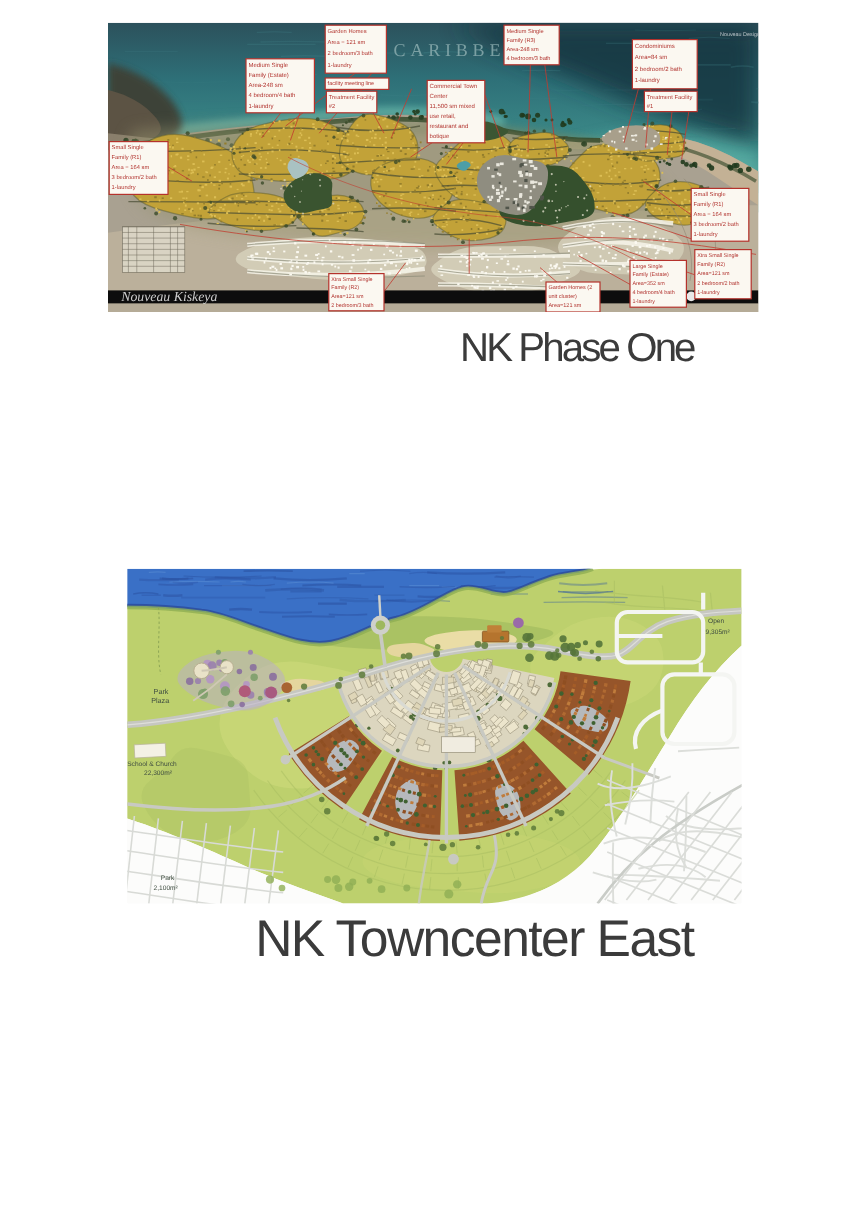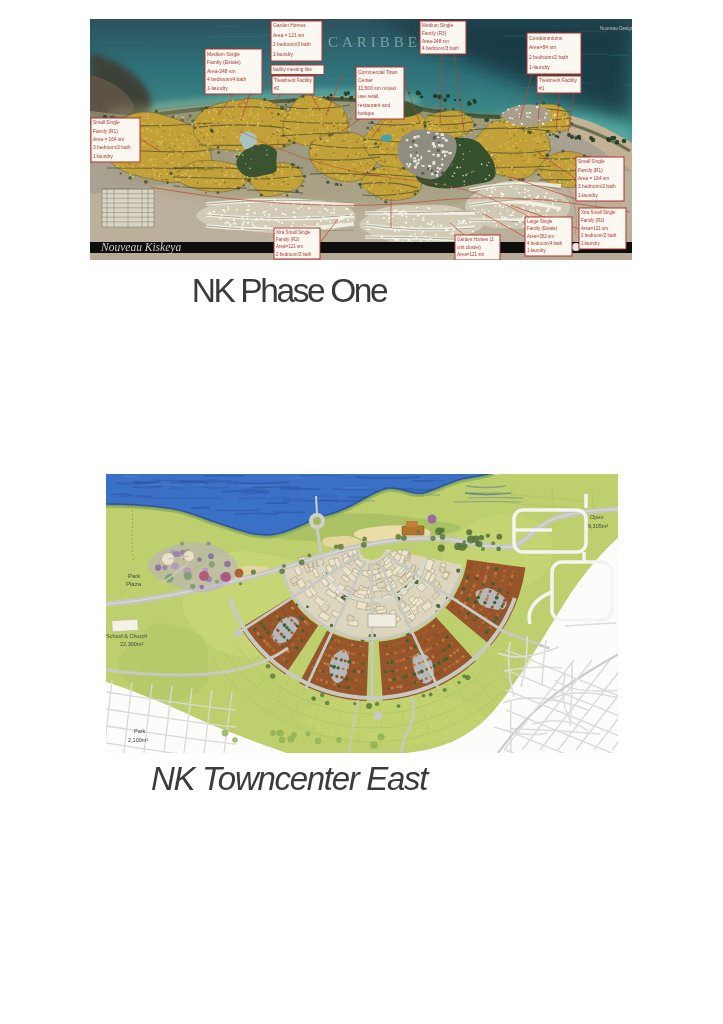--- a/index.html
+++ b/index.html
@@ -1,16 +1,16 @@
 <!DOCTYPE html>
 <html><head><meta charset="utf-8">
 <style>
 html,body{margin:0;padding:0;background:#ffffff;width:723px;height:1024px;overflow:hidden;}
 body{font-family:"Liberation Sans",sans-serif;position:relative;}
-.cap{position:absolute;width:578px;text-align:center;color:#3b3b3b;font-size:32px;line-height:1;}
+.cap{position:absolute;width:578px;text-align:right;color:#3b3b3b;font-size:32px;line-height:1;}
 </style></head>
 <body>
 
 <div style="position:absolute;left:90px;top:19px;width:542px;height:241px;"><svg width="542" height="241" viewBox="0 0 542 241" font-family="Liberation Sans,sans-serif">
 <defs>
 <linearGradient id="oc1" x1="0" y1="0" x2="0" y2="1">
 <stop offset="0" stop-color="#2c515c"></stop>
           <stop offset="0.3" stop-color="#2e7078"></stop>
           <stop offset="0.7" stop-color="#3f908c"></stop>
           <stop offset="1" stop-color="#60af9f"></stop>
@@ -2780,12 +2780,12 @@
 <rect x="6" y="146" width="26" height="11" fill="#f4f1e5" stroke="#b9b49c" stroke-width="0.6" transform="rotate(-3 19 151)"></rect>
 <text x="0" y="164" font-size="5.5" fill="#3f4d40">School &amp; Church</text>
 <text x="14" y="172" font-size="5.5" fill="#3f4d40">22,300m²</text>
 <text x="28" y="259" font-size="5.5" fill="#3f4d40">Park</text>
 <text x="22" y="268" font-size="5.5" fill="#3f4d40">2,100m²</text>
 <text x="484" y="45" font-size="5.5" fill="#3f4d40">Open</text>
 <text x="482" y="54" font-size="5.5" fill="#3f4d40">9,305m²</text>
 <path d="M26,32 C28,50 24,70 28,88" stroke="#8ca455" stroke-width="0.8" stroke-dasharray="2,2" fill="none"></path>
 </svg></div>
 
-<div class="cap" style="left:0;top:762px;letter-spacing:-1.3px;font-size:33px;font-style:italic;">NK Towncenter East</div>
+<div class="cap" style="left:0;top:762px;letter-spacing:-1.3px;font-size:43px;">NK Towncenter East</div>
 </body></html>

